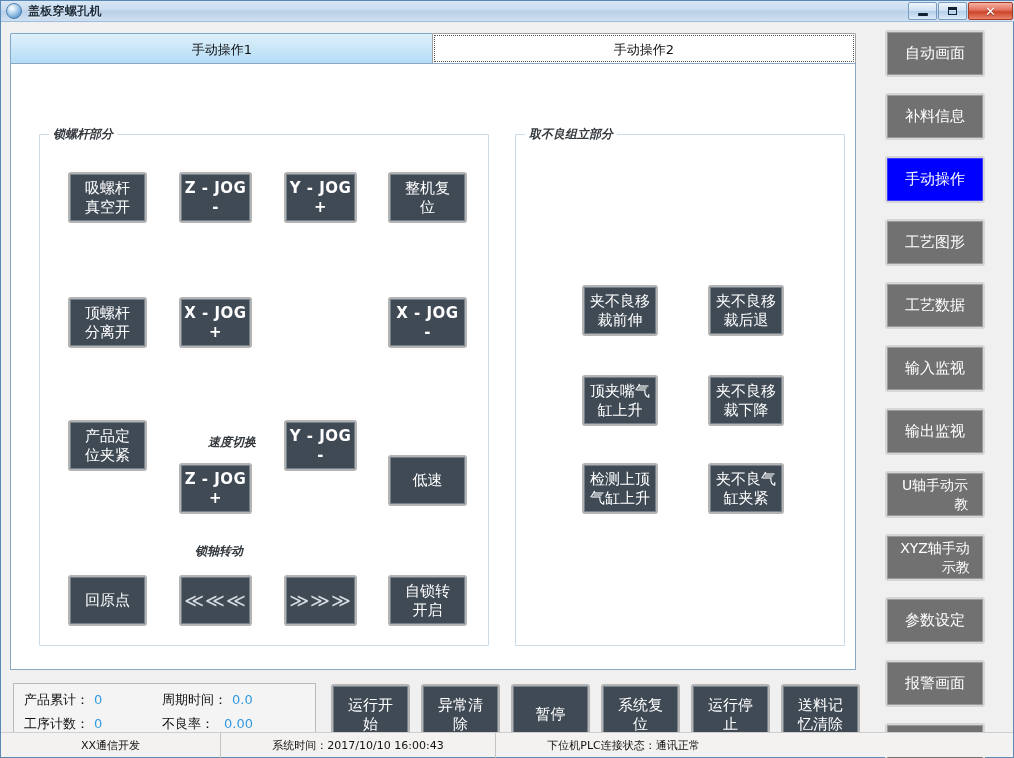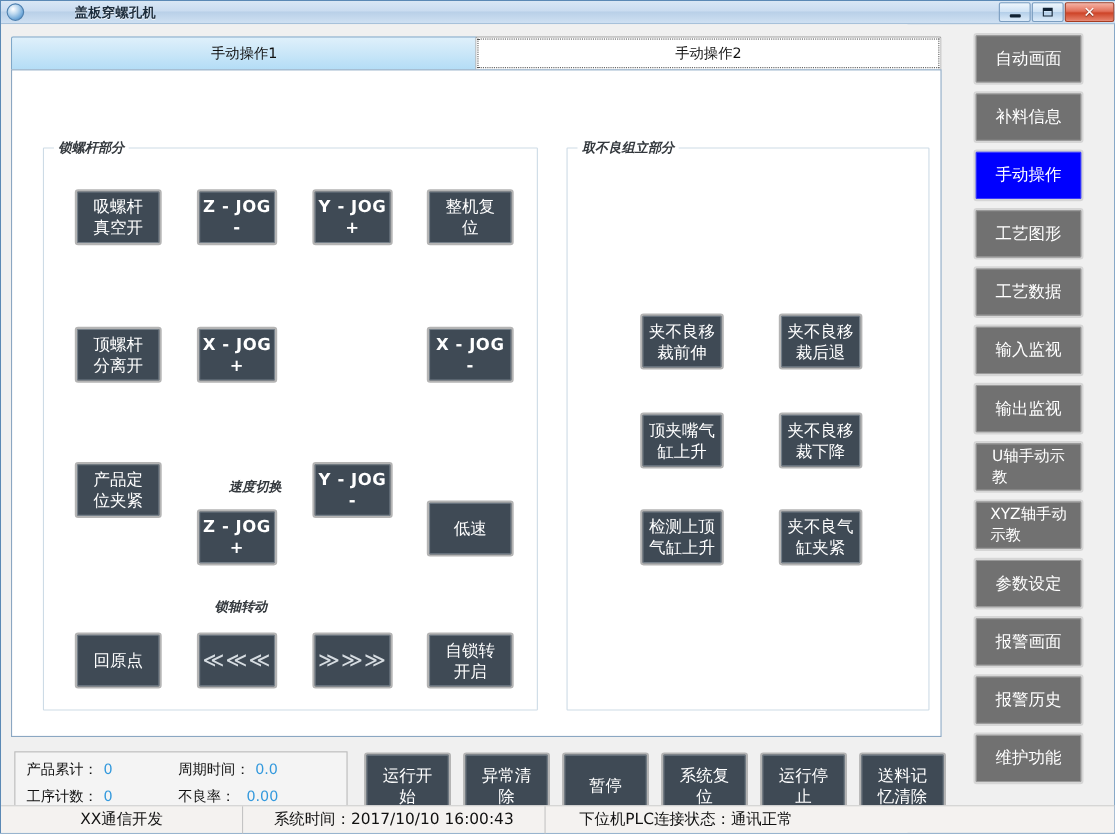--- a/index.html
+++ b/index.html
@@ -27,21 +27,20 @@
     width: 16px; height: 16px; margin-left: 5px; margin-right: 6px;
     border-radius: 50%;
     background: radial-gradient(circle at 35% 30%, #ffffff 0%, #bcd8ef 35%, #6ea7d8 70%, #35699e 100%);
     border: 1px solid #4c7fae;
     flex: none;
   }
   .title-text {
     font-size: 12px; color: #1c2c3c; font-weight: bold;
     text-shadow: 0 1px 0 rgba(255,255,255,0.8);
     letter-spacing: 0.3px;
-    margin-left: 40px;
   }
   .win-buttons { position: absolute; right: 2px; top: 1px; display: flex; gap: 1px; }
   .win-btn {
     width: 29px; height: 18px;
     border: 1px solid #7a9dc0;
     border-radius: 2px;
     background: linear-gradient(to bottom, #eef6fd 0%, #cfe2f4 48%, #b4cfe9 52%, #dcebf9 100%);
     display: flex; align-items: center; justify-content: center;
     position: relative;
   }
@@ -129,29 +128,29 @@
   
   .inline-label {
     position: absolute;
     font-size: 12px; font-style: italic; font-weight: bold; color: #33383d;
   }
 
   
   .sidebar { position: absolute; left: 884px; top: 8px; width: 100px; }
   .sbtn {
     width: 100px; height: 47px;
-    margin-bottom: 6px;
+    margin-bottom: 16px;
     background: #717171;
     border: 2px solid #d6d6d6;
     box-shadow: inset 0 0 0 1px #9a9a9a;
     border-radius: 3px;
     color: #ffffff;
     font-size: 15px; line-height: 19px;
     display: flex; align-items: center; justify-content: center;
-    text-align: left;
+    text-align: right;
     white-space: pre-line;
     cursor: pointer;
   }
   .sbtn.active { background: #0000ff; box-shadow: inset 0 0 0 1px #3a3aff; }
   .sbtn.mixed { font-size: 14px; }
 
   
   .stats {
     position: absolute; left: 12px; top: 661px; width: 303px; height: 62px;
     background: #f4f4f4;
@@ -176,21 +175,21 @@
     display: flex; align-items: center; justify-content: center;
     text-align: center; white-space: pre-line; cursor: pointer;
   }
 
   
   .statusbar {
     position: absolute; left: 0; bottom: 0; width: 1012px; height: 25px;
     background: #f4f2f0;
     border-top: 1px solid #cfcfcf;
     display: flex; align-items: center;
-    font-size: 14px; color: #111;
+    font-size: 11px; color: #111;
   }
   .sb-cell { height: 25px; display: flex; align-items: center; justify-content: center;
              border-right: 1px solid #c4c4c4; }
   .sb-cell:last-child { border-right: none; }
   .sb-0 { width: 220px; }
   .sb-1 { width: 275px; }
   .sb-2 { width: 255px; }
   .sb-3 { width: 262px; }
 </style>
 </head>

